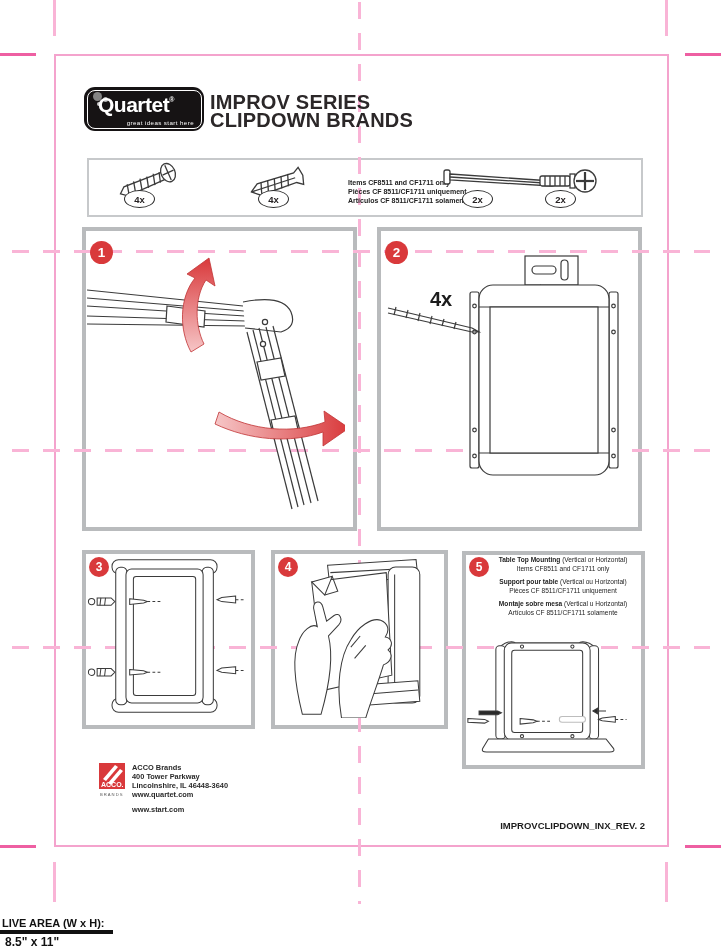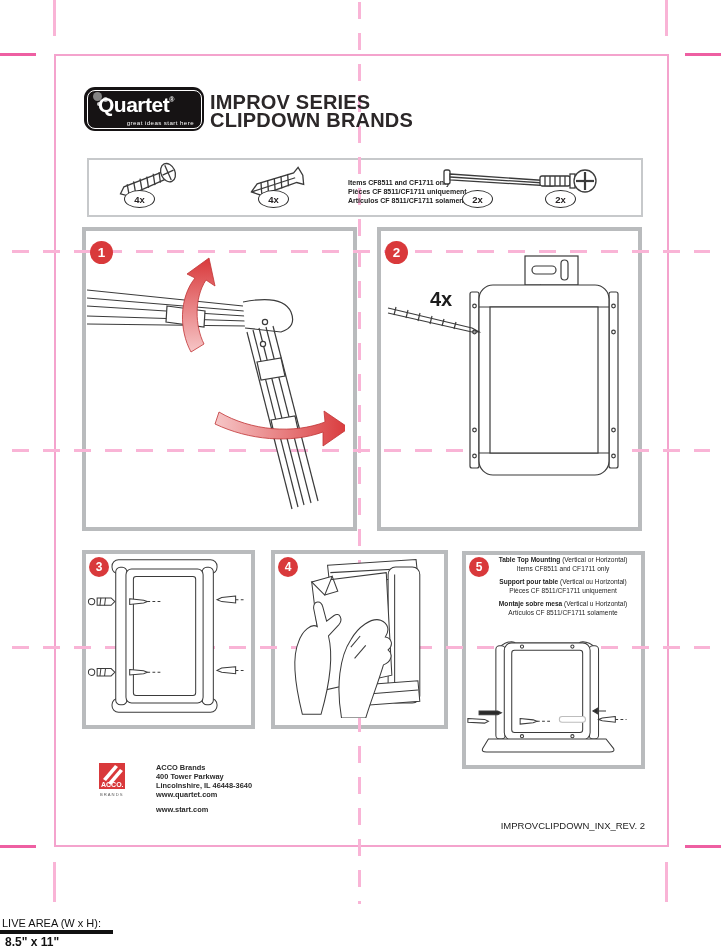--- a/index.html
+++ b/index.html
@@ -28,24 +28,24 @@
   .art{position:absolute;z-index:4;}
   
   .panel{position:absolute;background:#fff;border:4.5px solid var(--panel-border,#b9bbbd);z-index:1;}
   .badge{position:absolute;width:23px;height:23px;border-radius:50%;background:var(--accent-red,#d9393b);color:#fff;
          font-size:13.5px;font-weight:700;display:flex;align-items:center;justify-content:center;z-index:6;}
   .s2qty{position:absolute;left:430px;top:288px;font-size:20px;font-weight:700;color:#1c1c1c;z-index:5;}
   .s5text{position:absolute;left:486px;top:556px;width:154px;text-align:center;font-size:6.6px;line-height:8.6px;color:#1e1e1e;z-index:5;}
   .s5text p{margin:0 0 5px 0;}
   .s5text b{font-weight:700;}
   
-  .acco-text{position:absolute;left:132px;top:763px;font-size:7.4px;line-height:9px;font-weight:700;color:#2a2a2a;z-index:4;margin-left:24px;}
+  .acco-text{position:absolute;left:132px;top:763px;font-size:7.4px;line-height:9px;font-weight:700;color:#2a2a2a;z-index:4;}
   .acco-text .gap{height:6px;}
-  .doc-ref{position:absolute;left:385px;top:820px;width:260px;text-align:right;font-size:9.5px;font-weight:400;color:#1d1d1d;z-index:4;}
-  .live-label{position:absolute;left:2px;top:917px;font-size:11px;font-weight:400;color:#111;z-index:4;}
+  .doc-ref{position:absolute;left:385px;top:820px;width:260px;text-align:right;font-size:9.5px;font-weight:700;color:#1d1d1d;z-index:4;}
+  .live-label{position:absolute;left:2px;top:917px;font-size:11px;font-weight:700;color:#111;z-index:4;}
   .live-bar{position:absolute;left:0;top:930px;width:113px;height:3.5px;background:#111;z-index:4;}
   .live-value{position:absolute;left:5px;top:935px;font-size:12px;font-weight:700;color:#111;z-index:4;}
   svg{display:block;}
 </style>
 </head>
 <body>
 
 <div class="canvas">
 
   <div class="guide page-border"></div>

